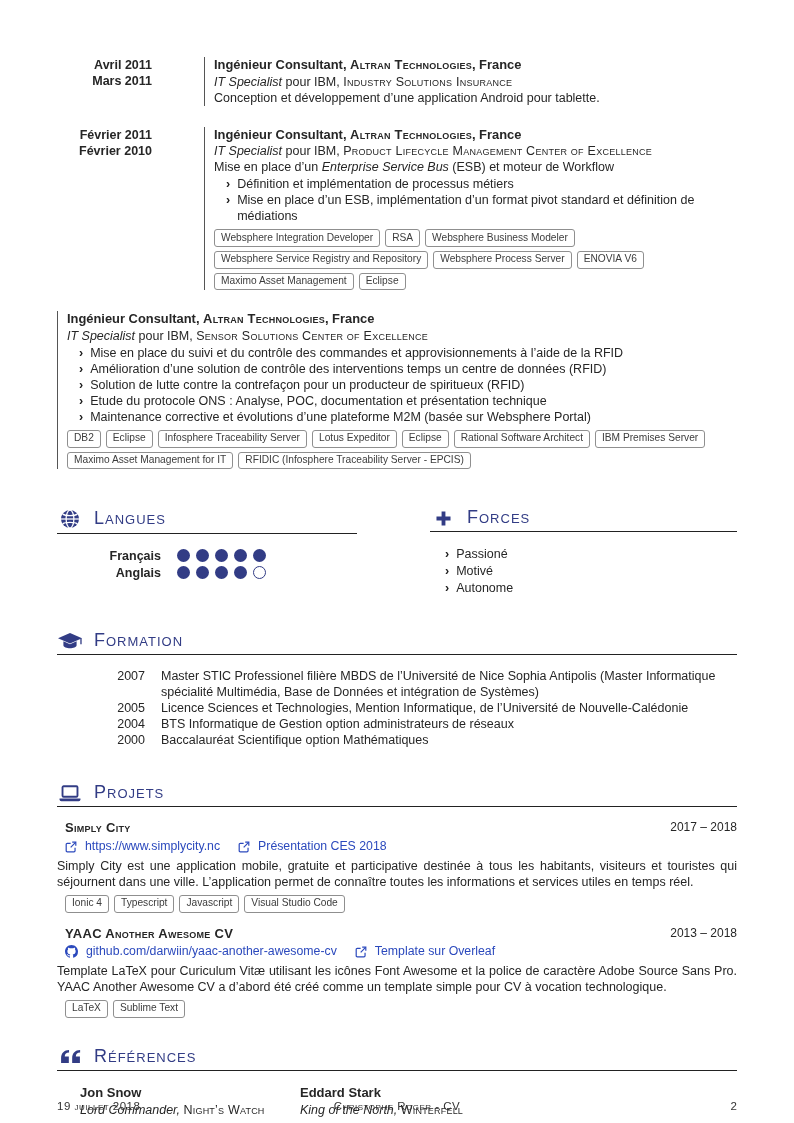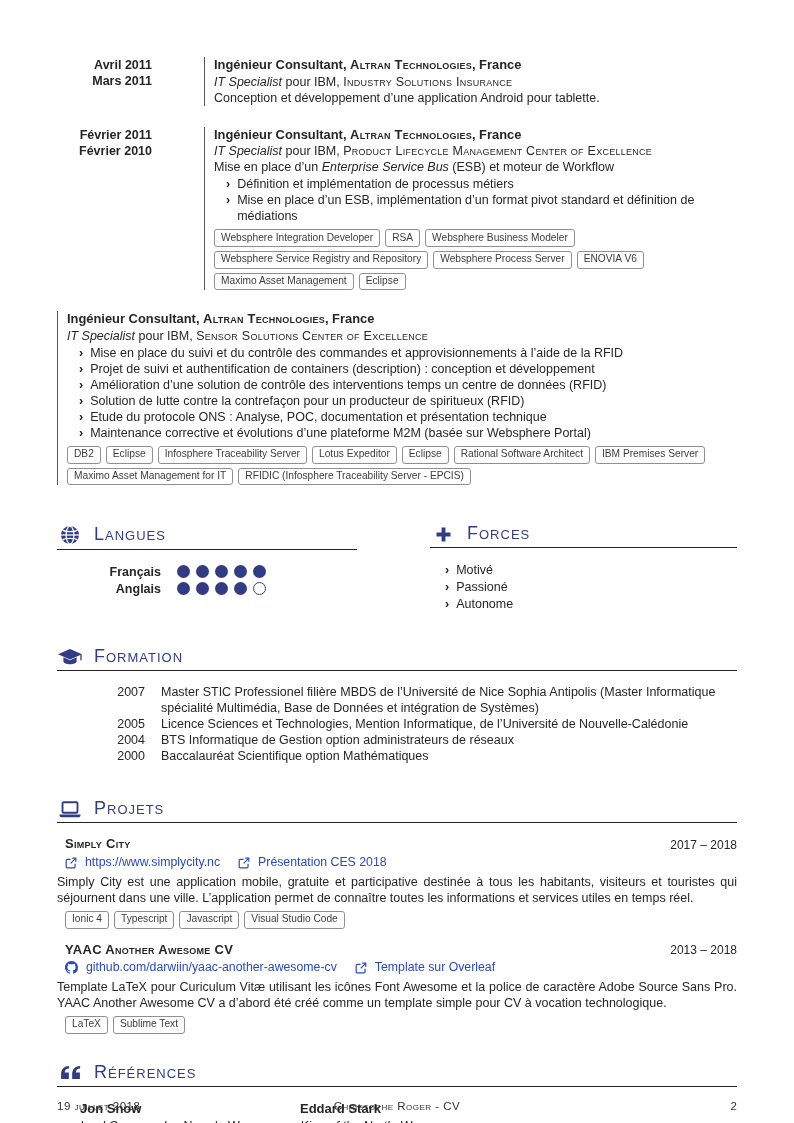--- a/index.html
+++ b/index.html
@@ -52,21 +52,21 @@
   .force-item { display:flex; align-items:center; height:17px; }
 
   
   .edu-rows { margin-top:13px; }
   .edu-row { display:flex; }
   .edu-year { width:104px; flex:none; text-align:right; padding-right:16px; }
   .edu-text { flex:1; }
 
   
   .project { margin-top:13px; }
-  .proj-head { display:flex; justify-content:space-between; align-items:flex-end; padding-left:8px; }
+  .proj-head { display:flex; justify-content:space-between; align-items:flex-start; padding-left:8px; }
   .proj-name { font-variant:small-caps; font-weight:700; font-size:13px; letter-spacing:.3px; }
   .proj-dates { font-size:12px; }
   .proj-links { display:flex; gap:18px; align-items:center; padding-left:8px; margin-top:2px; }
   .plink { display:inline-flex; align-items:center; gap:8px; color:var(--link);
            text-decoration:none; font-size:12.3px; cursor:pointer; }
   .plink svg { flex:none; }
   .proj-desc { margin:3px 0 0 0; text-align:justify; }
   .project .tags { margin-left:8px; }
 
   
@@ -140,24 +140,20 @@
     </div>
 
     <div class="entry">
       <div class="ebody">
         <div class="x-title"><span>Ingénieur Consultant, </span><span class="sc">Altran Technologies</span><span>, France</span></div>
         <div class="x-sub"><em>IT Specialist</em><span> pour IBM, </span><span class="sc">Sensor Solutions Center of Excellence</span></div>
         <div class="bullets">
           <div class="bullet">
               <span class="chev"></span>
               <span>Mise en place du suivi et du contrôle des commandes et approvisionnements à l’aide de la RFID</span>
-            </div>
-          <div class="bullet">
-              <span class="chev"></span>
-              <span>Projet de suivi et authentification de containers (description) : conception et développement</span>
             </div>
           <div class="bullet">
               <span class="chev"></span>
               <span>Amélioration d’une solution de contrôle des interventions temps un centre de données (RFID)</span>
             </div>
           <div class="bullet">
               <span class="chev"></span>
               <span>Solution de lutte contre la contrefaçon pour un producteur de spiritueux (RFID)</span>
             </div>
           <div class="bullet">
@@ -228,25 +224,25 @@
         <span class="sec-icon">
           <svg viewBox="0 0 16 16" width="17" height="17" aria-hidden="true">
             <path d="M6.2 1.4h3.6v4.8h4.8v3.6H9.8v4.8H6.2V9.8H1.4V6.2h4.8z" fill="currentColor"></path>
           </svg>
         </span>
         <span class="sec-title">Forces</span>
       </div>
       <div class="force-rows">
         <div class="force-item">
             <span class="chev"></span>
-            <span>Motivé</span>
+            <span>Passioné</span>
           </div>
         <div class="force-item">
             <span class="chev"></span>
-            <span>Passioné</span>
+            <span>Motivé</span>
           </div>
         <div class="force-item">
             <span class="chev"></span>
             <span>Autonome</span>
           </div>
       </div>
     </section>
   </div>
 
   <section>

